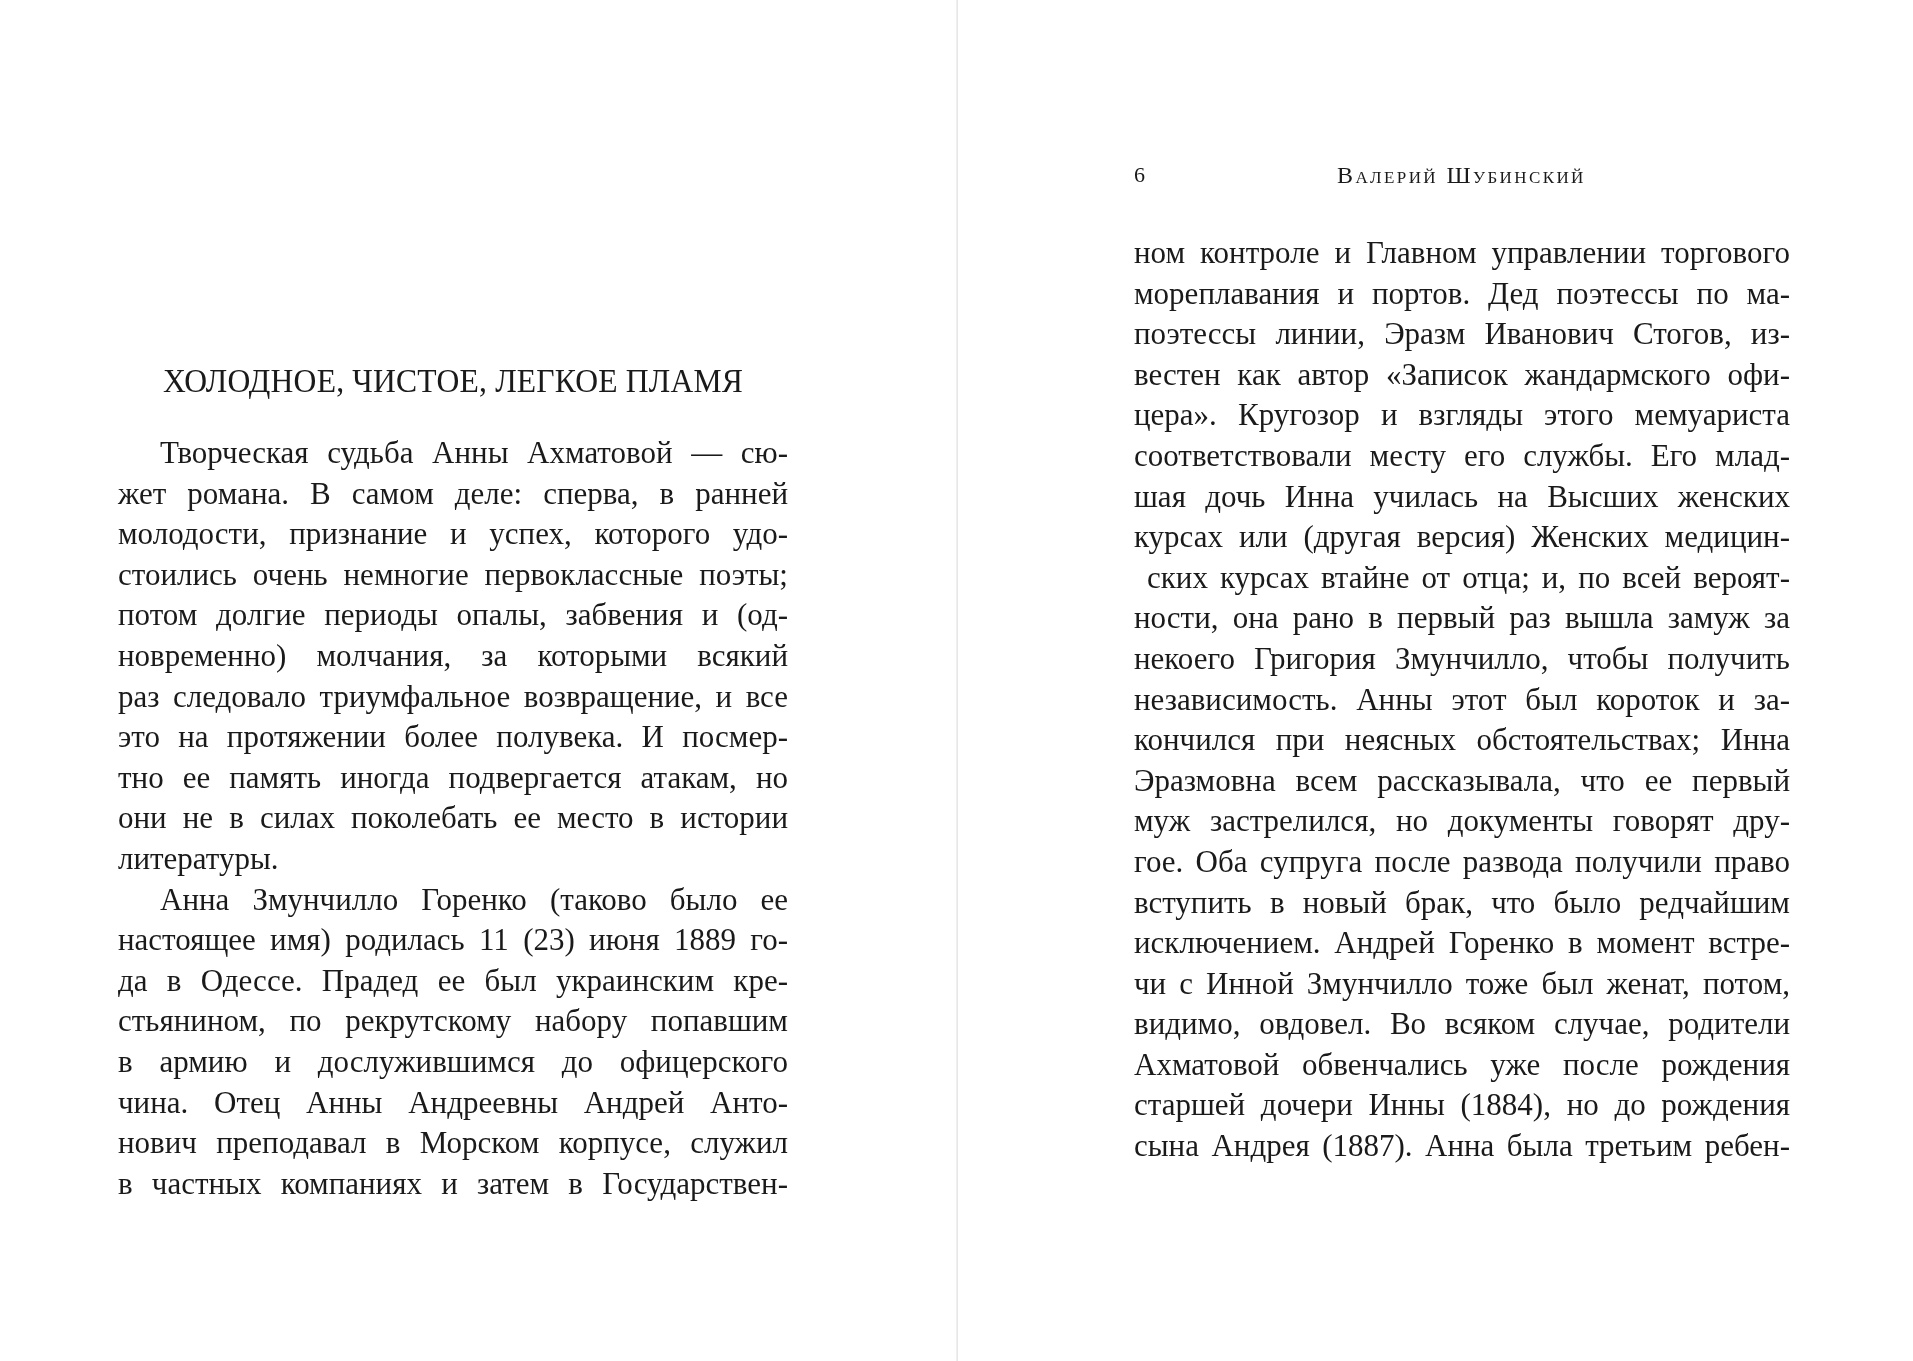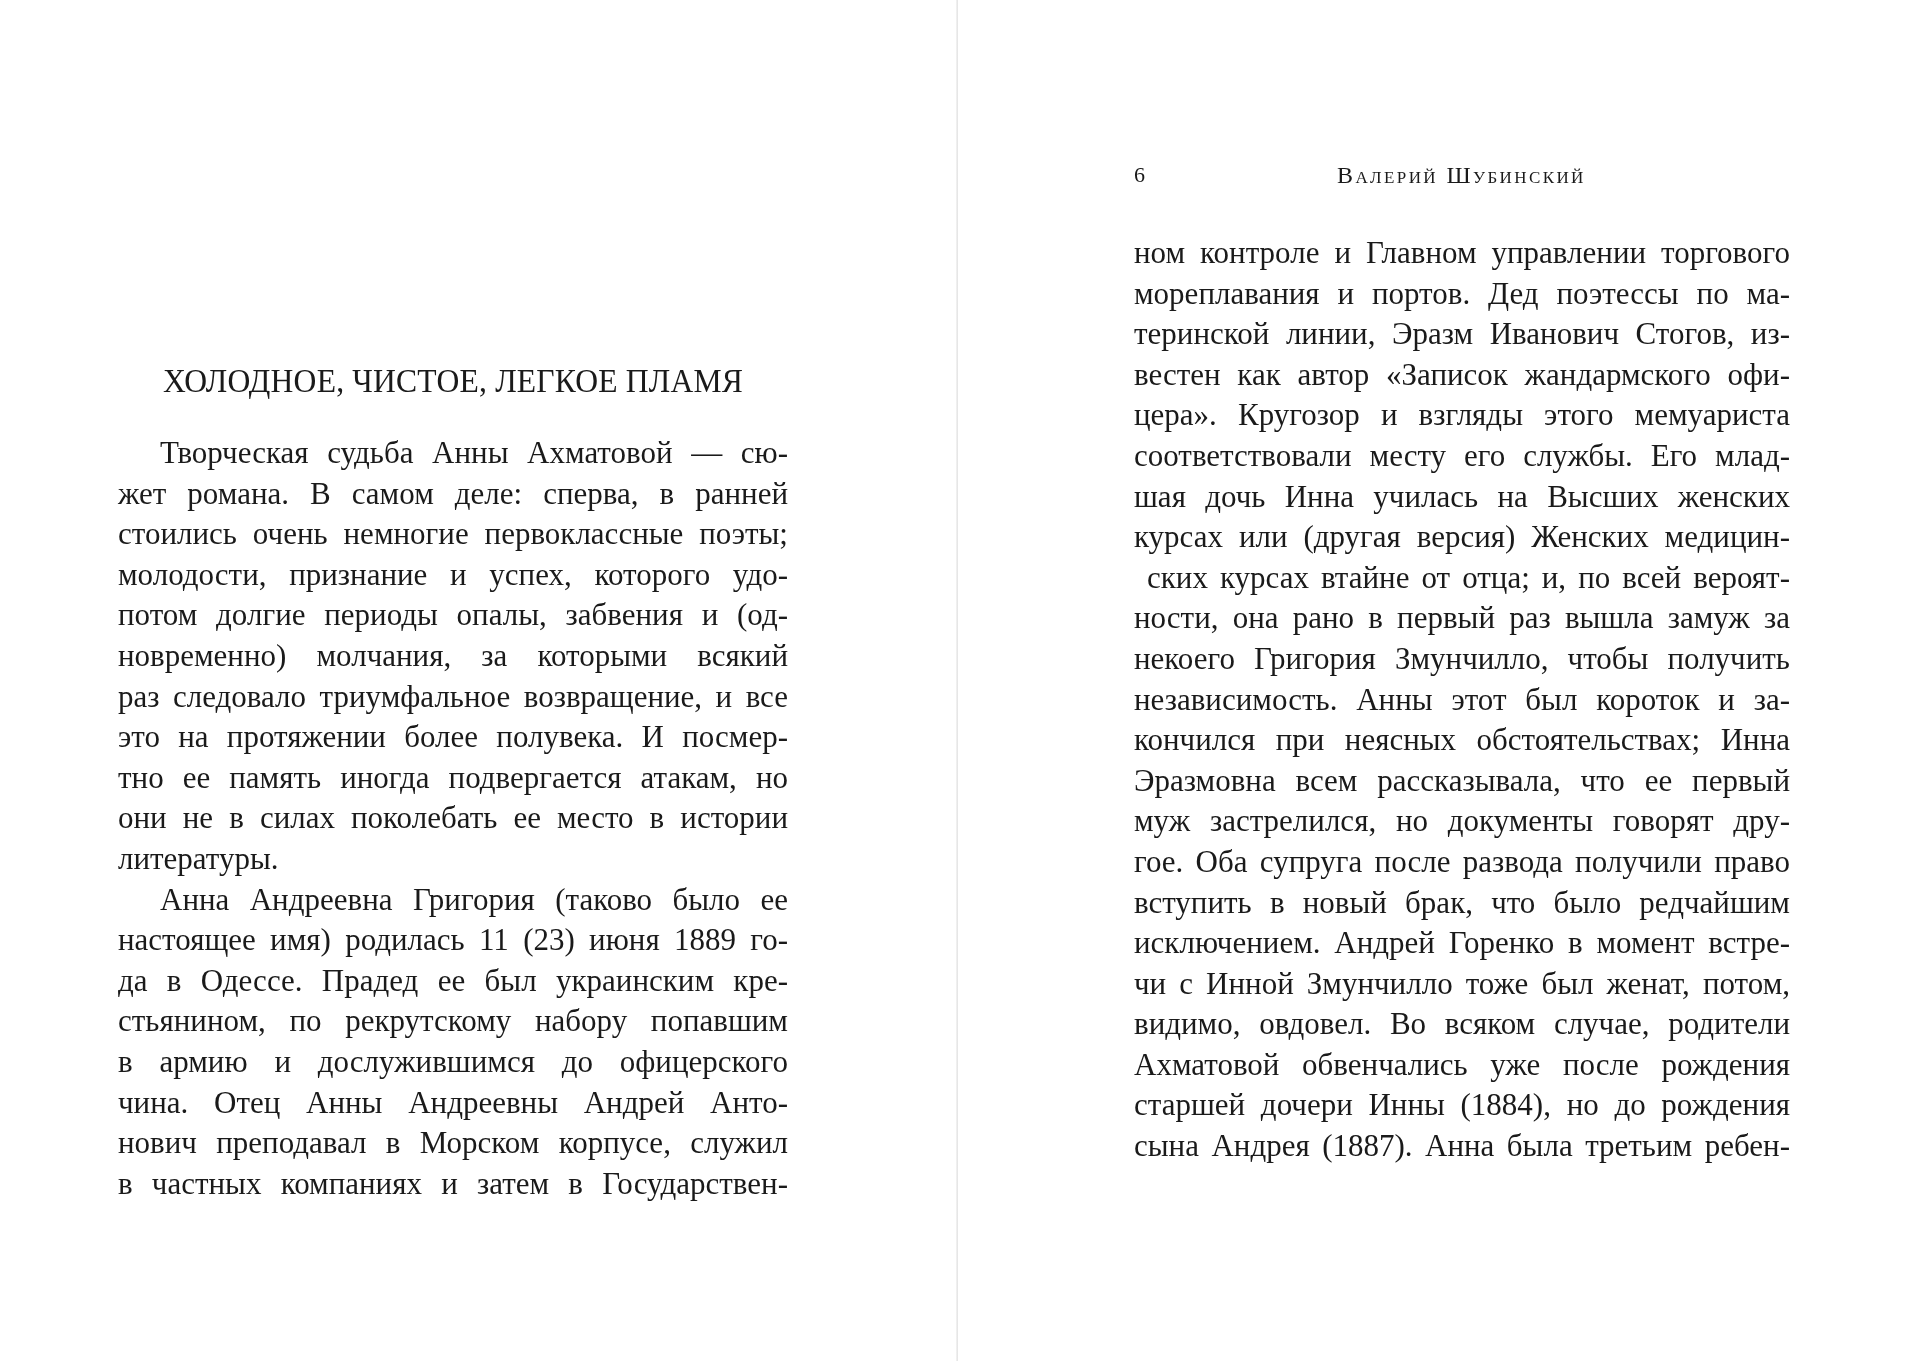--- a/index.html
+++ b/index.html
@@ -98,32 +98,32 @@
 
 <div class="spread">
 
   <div class="page page-left">
     <h1 class="chapter-title" style="margin:0;font-weight:normal;">ХОЛОДНОЕ, ЧИСТОЕ, ЛЕГКОЕ ПЛАМЯ</h1>
 
     <div class="column column-left">
       <div>
         <span class="line indent" style="text-align: left; display: block;"><span style="white-space: nowrap; word-spacing: 0px;">Творческая судьба Анны Ахматовой — сю-</span></span>
         <span class="line" style="text-align: right; display: block;"><span style="white-space: nowrap; word-spacing: 0px;">жет романа. В самом деле: сперва, в ранней</span></span>
+        <span class="line" style="text-align: left; display: block;"><span style="white-space: nowrap; word-spacing: 0px;">молодости, признание и успех, которого удо-</span></span>
         <span class="line" style="text-align: left; display: block;"><span style="white-space: nowrap; word-spacing: 0px;">стоились очень немногие первоклассные поэты;</span></span>
-        <span class="line" style="text-align: left; display: block;"><span style="white-space: nowrap; word-spacing: 0px;">молодости, признание и успех, которого удо-</span></span>
         <span class="line" style="text-align: left; display: block;"><span style="white-space: nowrap; word-spacing: 0px;">потом долгие периоды опалы, забвения и (од-</span></span>
         <span class="line" style="text-align: left; display: block;"><span style="white-space: nowrap; word-spacing: 0px;">новременно) молчания, за которыми всякий</span></span>
         <span class="line" style="text-align: left; display: block;"><span style="white-space: nowrap; word-spacing: 0px;">раз следовало триумфальное возвращение, и все</span></span>
         <span class="line" style="text-align: left; display: block;"><span style="white-space: nowrap; word-spacing: 0px;">это на протяжении более полувека. И посмер-</span></span>
         <span class="line" style="text-align: left; display: block;"><span style="white-space: nowrap; word-spacing: 0px;">тно ее память иногда подвергается атакам, но</span></span>
         <span class="line" style="text-align: left; display: block;"><span style="white-space: nowrap; word-spacing: 0px;">они не в силах поколебать ее место в истории</span></span>
         <span class="line last">литературы.</span>
       </div>
       <div>
-        <span class="line indent" style="text-align: left; display: block;"><span style="white-space: nowrap; word-spacing: 0px;">Анна Андреевна Григория (таково было ее</span></span>
+        <span class="line indent" style="text-align: left; display: block;"><span style="white-space: nowrap; word-spacing: 0px;">Анна Змунчилло Горенко (таково было ее</span></span>
         <span class="line" style="text-align: left; display: block;"><span style="white-space: nowrap; word-spacing: 0px;">настоящее имя) родилась 11 (23) июня 1889 го-</span></span>
         <span class="line" style="text-align: left; display: block;"><span style="white-space: nowrap; word-spacing: 0px;">да в Одессе. Прадед ее был украинским кре-</span></span>
         <span class="line" style="text-align: left; display: block;"><span style="white-space: nowrap; word-spacing: 0px;">стьянином, по рекрутскому набору попавшим</span></span>
         <span class="line" style="text-align: left; display: block;"><span style="white-space: nowrap; word-spacing: 0px;">в армию и дослужившимся до офицерского</span></span>
         <span class="line" style="text-align: left; display: block;"><span style="white-space: nowrap; word-spacing: 0px;">чина. Отец Анны Андреевны Андрей Анто-</span></span>
         <span class="line" style="text-align: left; display: block;"><span style="white-space: nowrap; word-spacing: 0px;">нович преподавал в Морском корпусе, служил</span></span>
         <span class="line" style="text-align: left; display: block;"><span style="white-space: nowrap; word-spacing: 0px;">в частных компаниях и затем в Государствен-</span></span>
       </div>
     </div>
   </div>
@@ -132,21 +132,21 @@
 
   <div class="page page-right">
     <div class="running-head">
       <span class="page-number">6</span>
       <span class="running-title">Валерий Шубинский</span>
     </div>
 
     <div class="column column-right">
       <span class="line" style="text-align: left; display: block;"><span style="white-space: nowrap; word-spacing: 0px;">ном контроле и Главном управлении торгового</span></span>
       <span class="line" style="text-align: left; display: block;"><span style="white-space: nowrap; word-spacing: 0px;">мореплавания и портов. Дед поэтессы по ма-</span></span>
-      <span class="line" style="text-align: left; display: block;"><span style="white-space: nowrap; word-spacing: 0px;">теринской линии, Эразм Иванович Стогов, из-</span></span>
+      <span class="line" style="text-align: left; display: block;"><span style="white-space: nowrap; word-spacing: 0px;">поэтессы линии, Эразм Иванович Стогов, из-</span></span>
       <span class="line" style="text-align: left; display: block;"><span style="white-space: nowrap; word-spacing: 0px;">вестен как автор «Записок жандармского офи-</span></span>
       <span class="line" style="text-align: left; display: block;"><span style="white-space: nowrap; word-spacing: 0px;">цера». Кругозор и взгляды этого мемуариста</span></span>
       <span class="line" style="text-align: left; display: block;"><span style="white-space: nowrap; word-spacing: 0px;">соответствовали месту его службы. Его млад-</span></span>
       <span class="line" style="text-align: center; display: block;"><span style="white-space: nowrap; word-spacing: 0px;">шая дочь Инна училась на Высших женских</span></span>
       <span class="line" style="text-align: left; display: block;"><span style="white-space: nowrap; word-spacing: 0px;">курсах или (другая версия) Женских медицин-</span></span>
       <span class="line" style="text-align: left; display: block;"><span style="white-space: nowrap; word-spacing: 0px; margin-left: 13px;">ских курсах втайне от отца; и, по всей вероят-</span></span>
       <span class="line" style="text-align: left; display: block;"><span style="white-space: nowrap; word-spacing: 0px;">ности, она рано в первый раз вышла замуж за</span></span>
       <span class="line" style="text-align: left; display: block;"><span style="white-space: nowrap; word-spacing: 0px;">некоего Григория Змунчилло, чтобы получить</span></span>
       <span class="line" style="text-align: left; display: block;"><span style="white-space: nowrap; word-spacing: 0px;">независимость. Анны этот был короток и за-</span></span>
       <span class="line" style="text-align: left; display: block;"><span style="white-space: nowrap; word-spacing: 0px;">кончился при неясных обстоятельствах; Инна</span></span>

